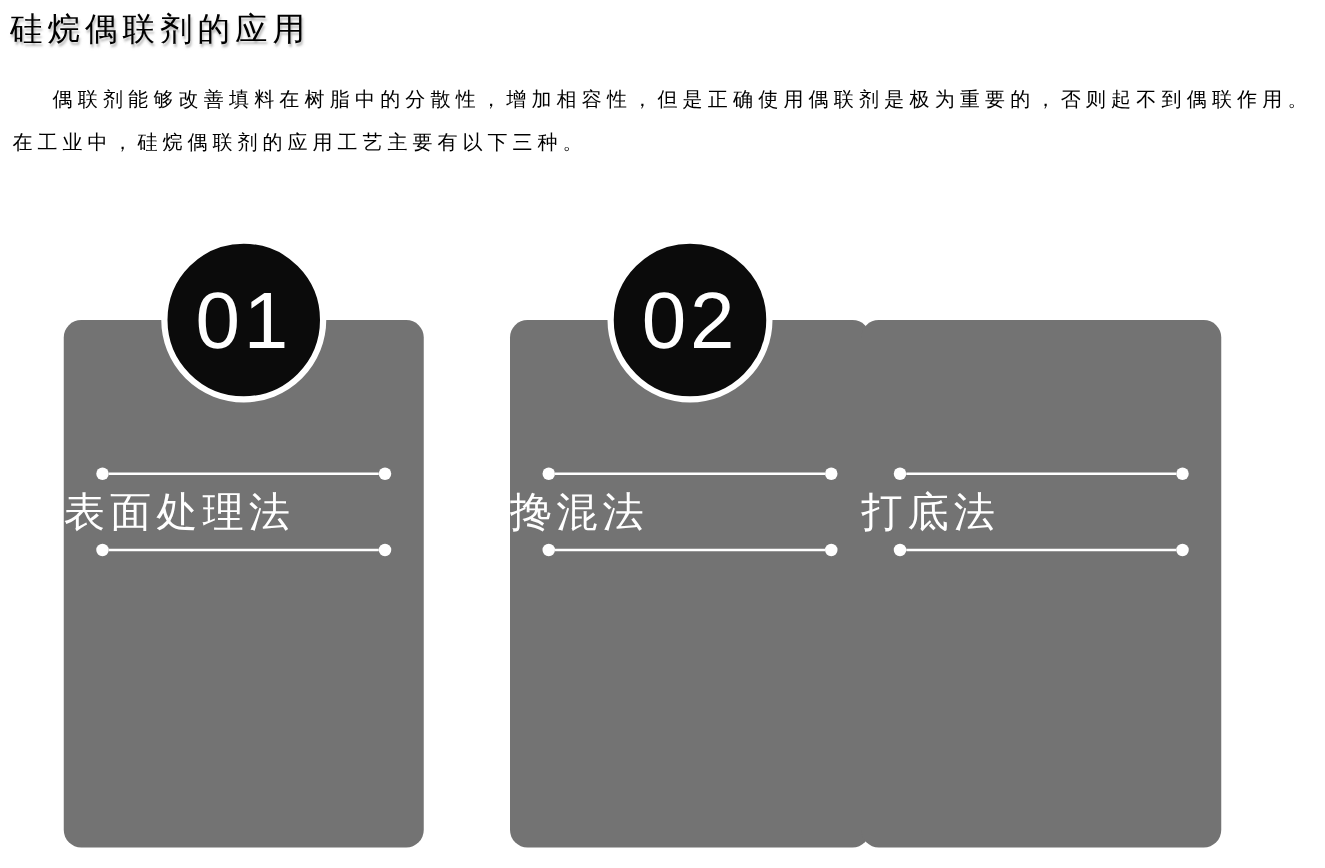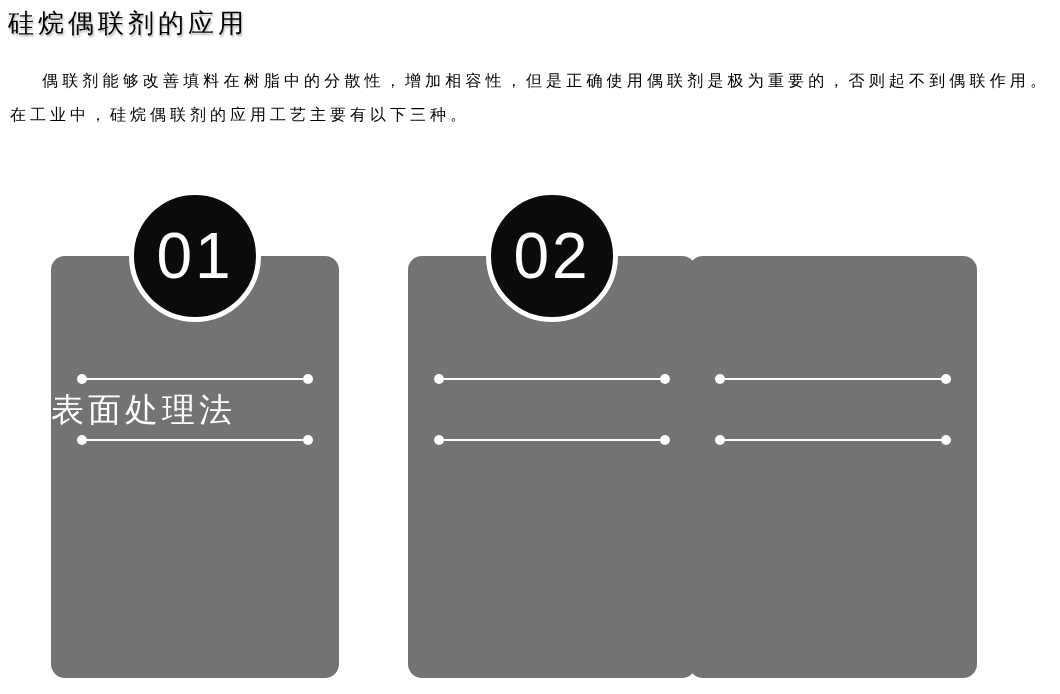--- a/index.html
+++ b/index.html
@@ -155,33 +155,35 @@
 
   <div class="card c2">
     <div class="badge">
       <span class="num">02</span>
     </div>
     <div class="rule top">
       <span class="dot"></span>
       <span class="line"></span>
       <span class="dot"></span>
     </div>
+    <div class="cn-title">搀混法</div>
     <div class="rule bottom">
       <span class="dot"></span>
       <span class="line"></span>
       <span class="dot"></span>
     </div>
   </div>
 
   <div class="card c3">
     <div class="rule top">
       <span class="dot"></span>
       <span class="line"></span>
       <span class="dot"></span>
     </div>
+    <div class="cn-title">打底法</div>
     <div class="rule bottom">
       <span class="dot"></span>
       <span class="line"></span>
       <span class="dot"></span>
     </div>
   </div>
 
 </div>
 
 </body></html>

